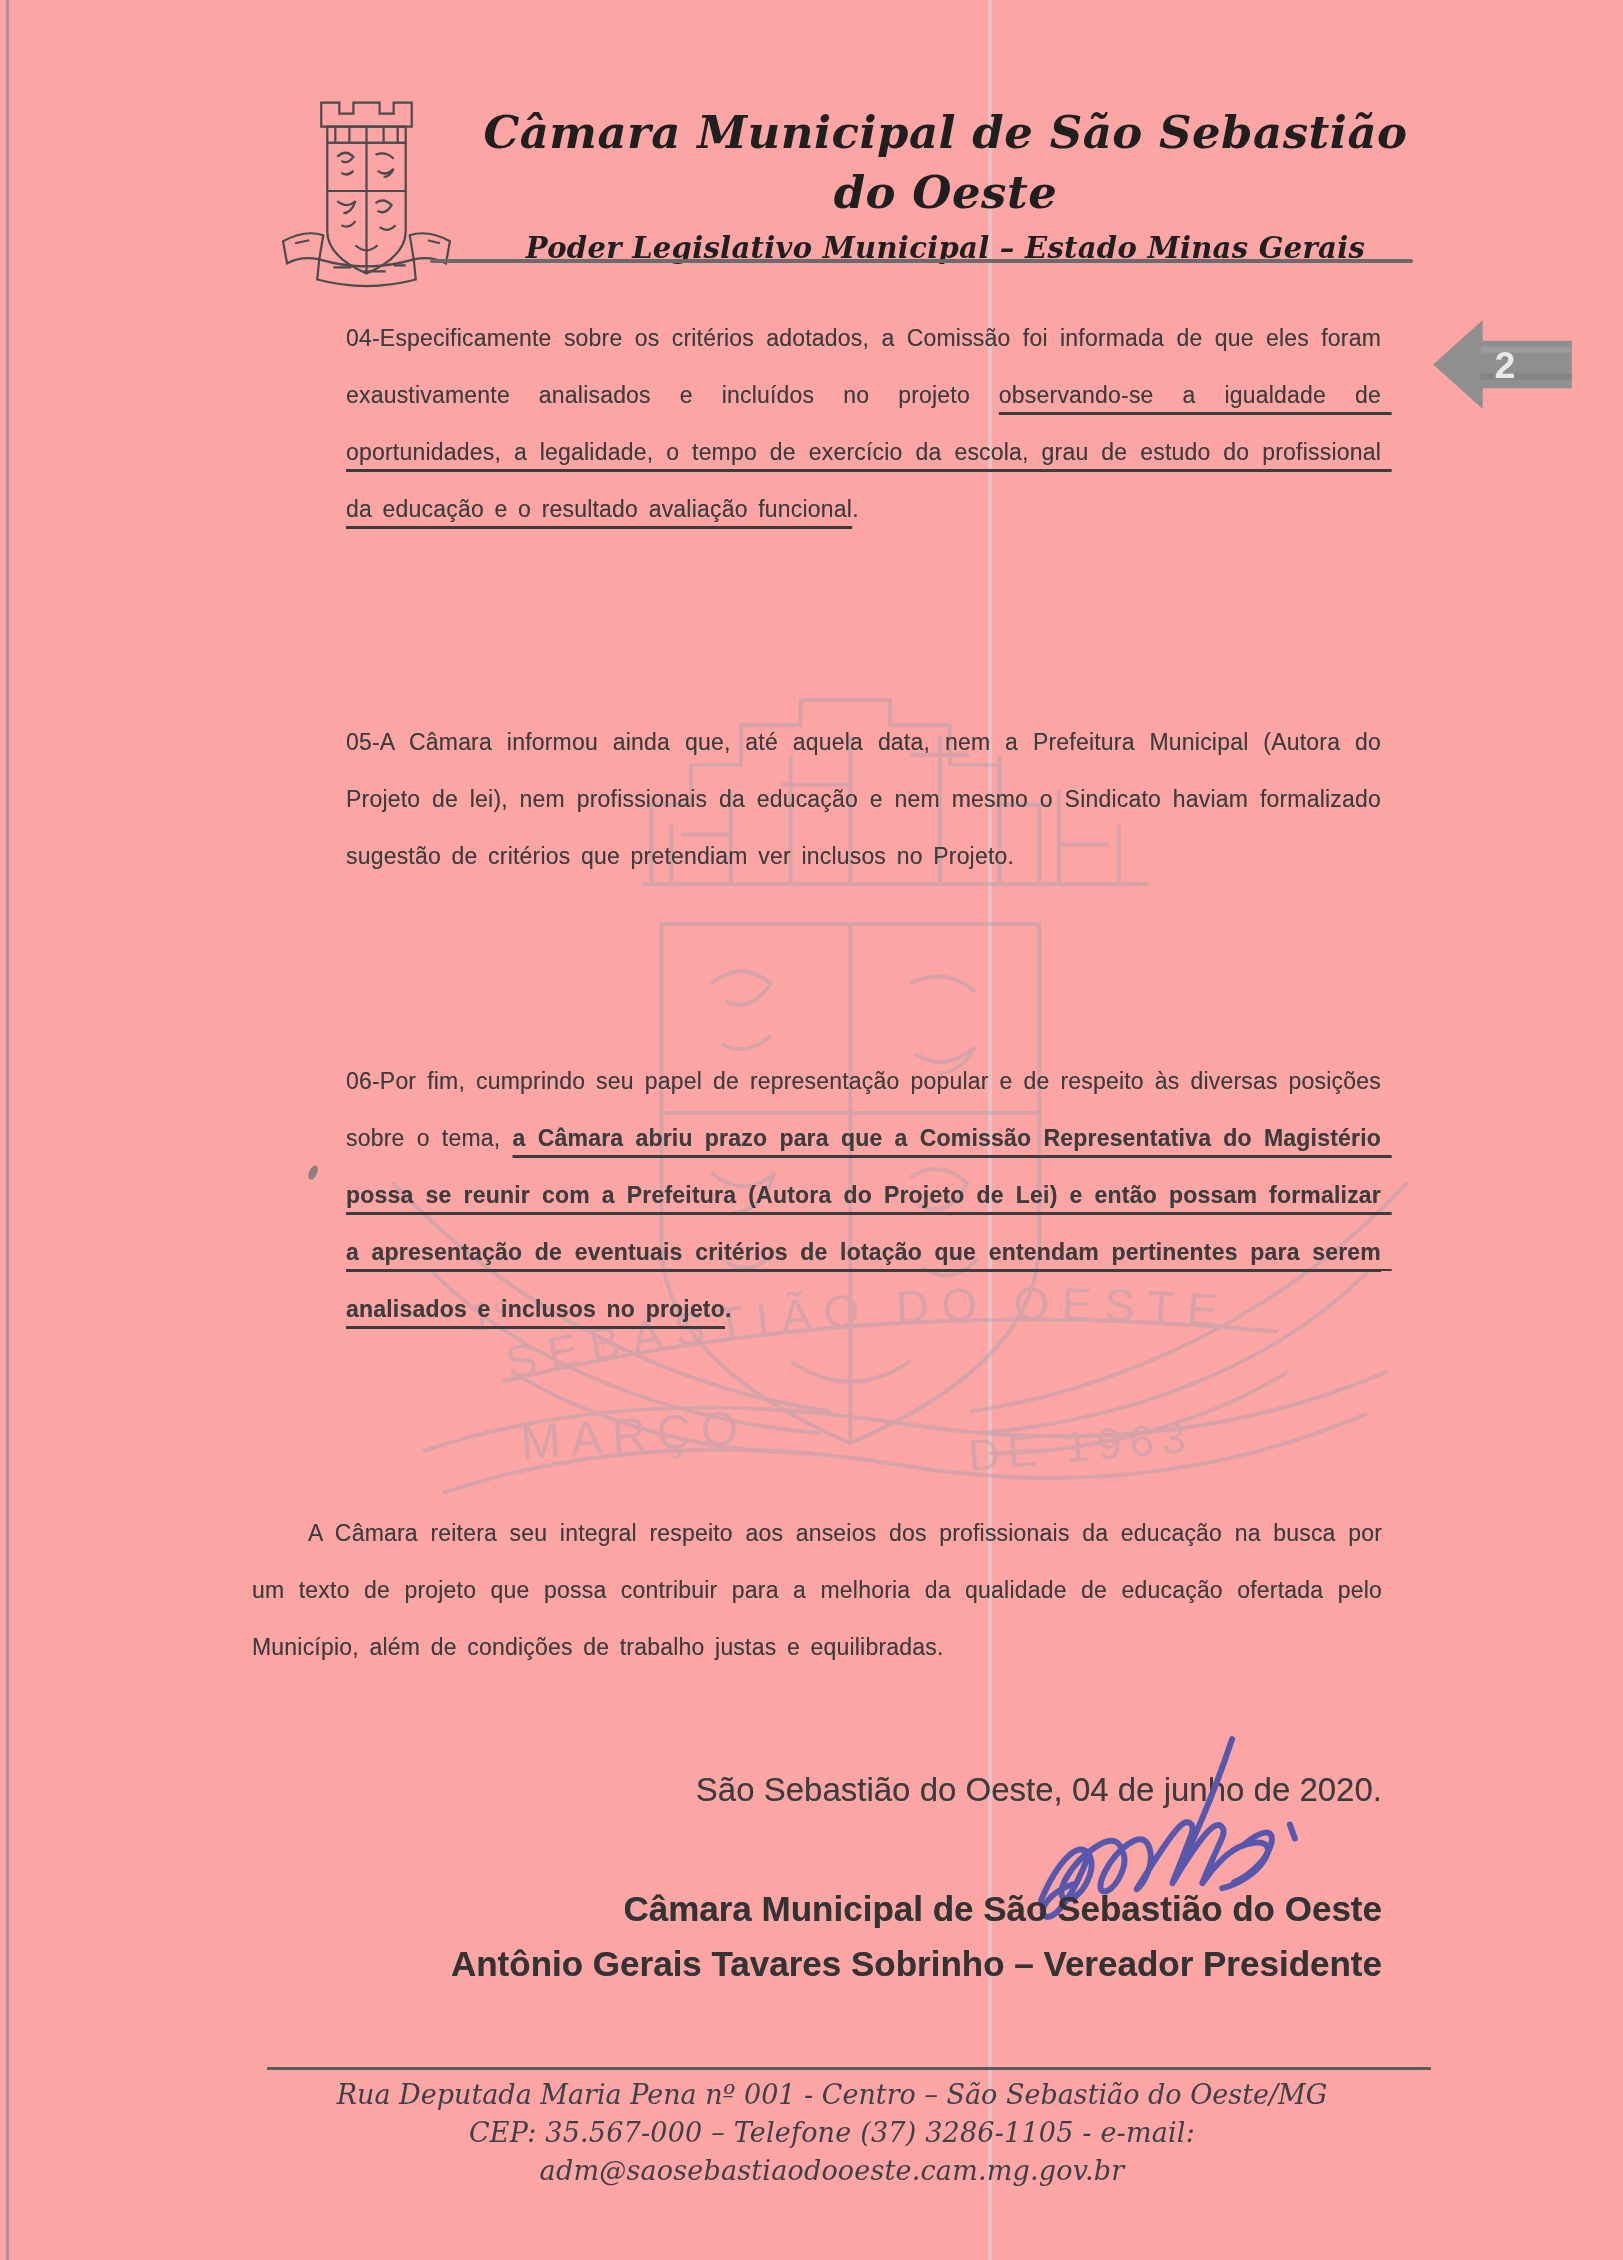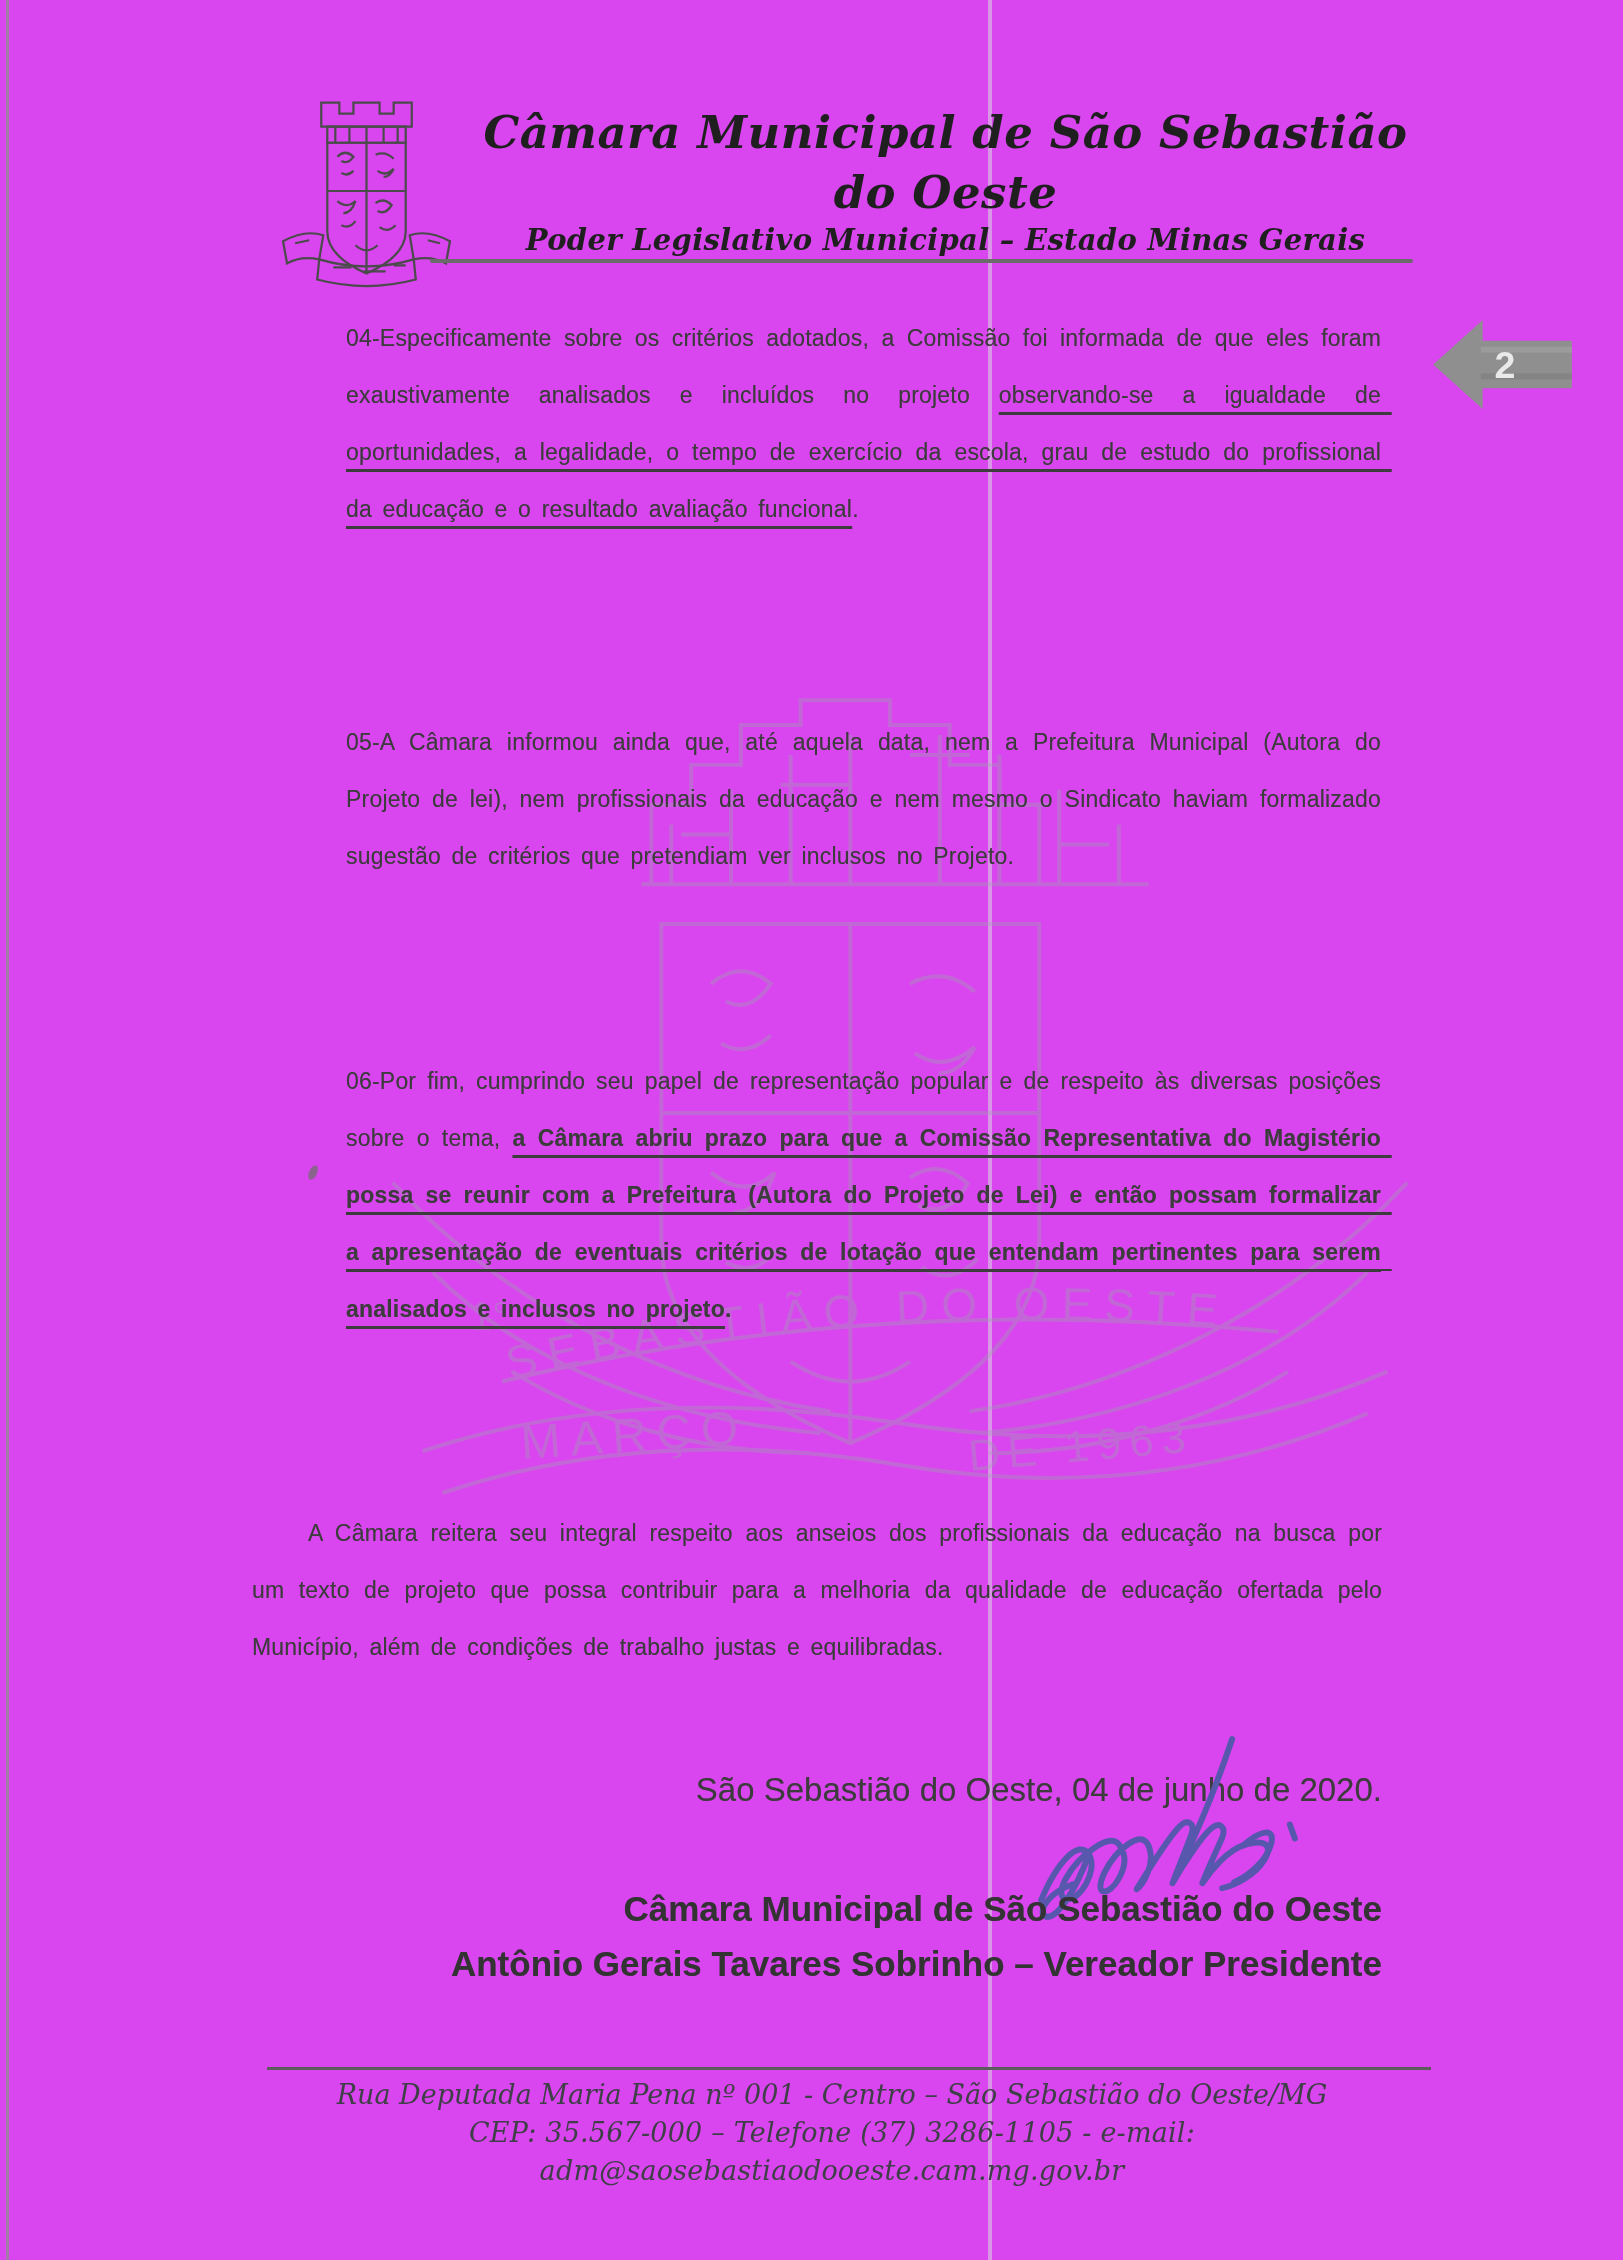--- a/index.html
+++ b/index.html
@@ -1,35 +1,35 @@
 <!DOCTYPE html>
 <html lang="pt"><head>
 <meta charset="utf-8">
 <style>
   html,body{margin:0;padding:0;background:#e8e8e8;}
   .page{
     position:relative;
     width:1624px;height:2261px;
-    background:#d946ef;
+    background:#fca5a5;
     overflow:hidden;
     font-family:"Liberation Sans", sans-serif;
     color:#3c3c3c;
   }
   
   .scan-edge-left{position:absolute;left:6px;top:0;width:3px;height:100%;background:#8f8f8f;opacity:.75;}
   .scan-band{position:absolute;left:988px;top:0;width:4px;height:100%;background:#d9d9de;opacity:.55;}
   .ink-speck{position:absolute;left:309px;top:1165px;width:8px;height:15px;background:#6f6f6f;
     border-radius:60% 40% 55% 45%;transform:rotate(18deg);opacity:.75;}
 
   
   .logo{position:absolute;left:275px;top:92px;width:183px;height:197px;}
   .header-text{position:absolute;left:468px;top:103px;width:955px;text-align:center;
     font-family:"DejaVu Serif", serif;font-style:italic;color:#1f1f1f;}
   .header-title{font-size:45px;font-weight:bold;letter-spacing:0.5px;line-height:60px;}
-  .header-subtitle{font-size:29px;font-weight:bold;margin-top:0;letter-spacing:0.3px;}
+  .header-subtitle{font-size:29px;font-weight:bold;margin-top:8px;letter-spacing:0.3px;}
   .header-rule{position:absolute;left:430px;top:259px;width:983px;height:4px;background:#6b6b6b;border-radius:2px;}
 
   
   .page-badge{position:absolute;left:1433px;top:314px;width:139px;height:101px;}
 
   
   .watermark{position:absolute;left:353px;top:685px;width:1104px;height:846px;opacity:.38;pointer-events:none;}
 
   
   .para{position:absolute;text-align:justify;font-size:23px;line-height:57px;

